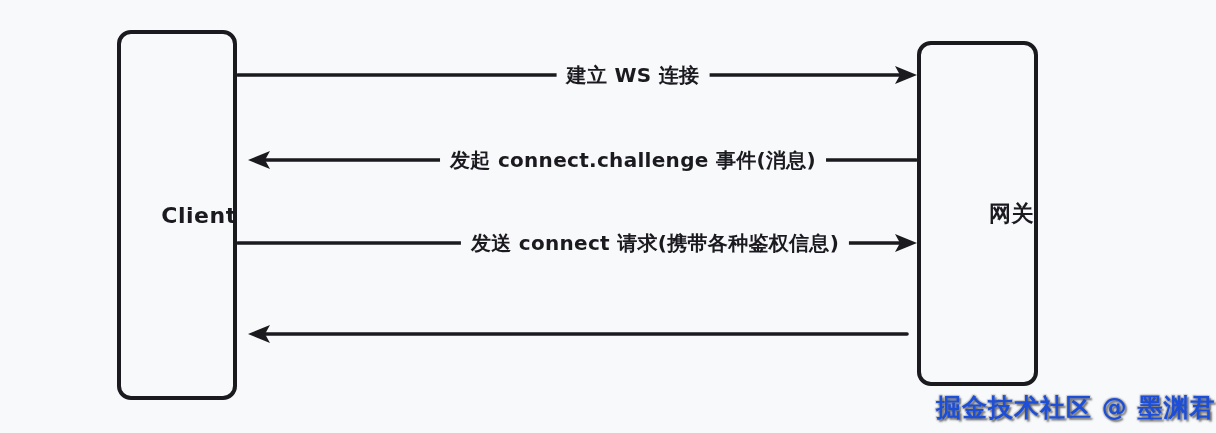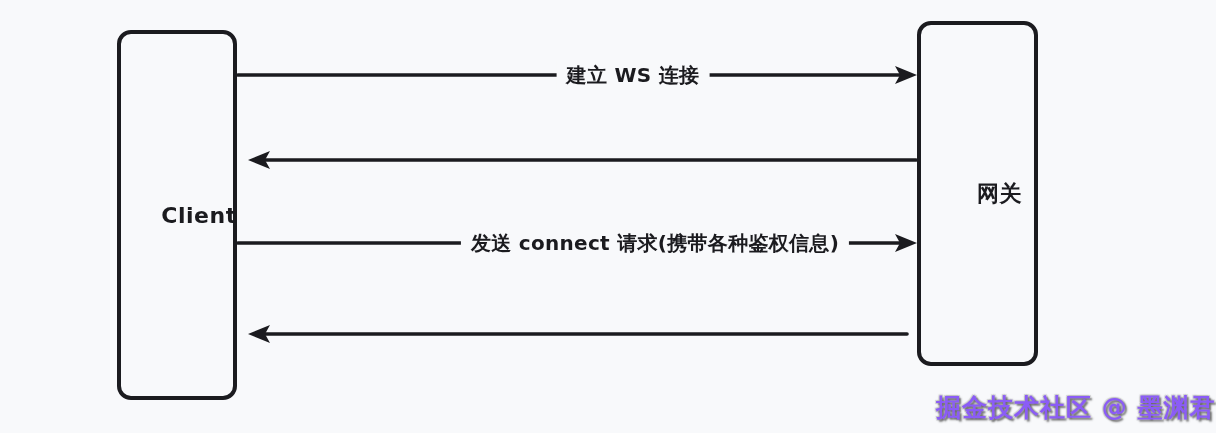--- a/index.html
+++ b/index.html
@@ -24,21 +24,21 @@
     justify-content: center;
     padding-left: 44px;
   }
   .actor-box .actor-label {
     font-size: 22px;
     font-weight: 600;
     letter-spacing: 0.5px;
     white-space: nowrap;
   }
   .actor-client  { left: 117px; top: 30px; width: 120px; height: 370px; }
-  .actor-gateway { left: 917px; top: 21px; width: 121px; height: 345px; }
+  .actor-gateway { left: 917px; top: 41px; width: 121px; height: 345px; justify-content: flex-end; }
 
   .message {
     position: absolute;
     left: 237px;
     width: 792px;
     height: 44px;
   }
   .message svg { position: absolute; left: 0; top: 0; }
   .msg-1 { top: 53px; }
   .msg-2 { top: 138px; }
@@ -58,21 +58,21 @@
   }
 
   .watermark {
     position: absolute;
     left: 936px;
     top: 391px;
     font-size: 25px;
     font-weight: 700;
     letter-spacing: 1px;
     white-space: nowrap;
-    color: #8b5cf6;
+    color: #1d4ed8;
     text-shadow:
       2px 2px 2px rgba(90,90,90,0.85),
       -1px -1px 1px rgba(175,175,175,0.55),
       1px -1px 1px rgba(160,160,160,0.45),
       -1px 1px 1px rgba(160,160,160,0.45);
   }
 </style>
 </head>
 <body>
 
@@ -91,20 +91,21 @@
       <path d="M 680 22 L 658 13 L 663 22 L 658 31 Z" fill="#1b1b1f"></path>
     </svg>
     <span class="msg-label">建立 WS 连接</span>
   </div>
 
   <div class="message msg-2">
     <svg width="680" height="44" viewBox="0 0 680 44">
       <line x1="679" y1="22" x2="25" y2="22" stroke="#1b1b1f" stroke-width="3.6" stroke-linecap="round"></line>
       <path d="M 11 22 L 33 13 L 28 22 L 33 31 Z" fill="#1b1b1f"></path>
     </svg>
+    <span class="msg-label">发起 connect.challenge 事件(消息)</span>
   </div>
 
   <div class="message msg-3">
     <svg width="680" height="44" viewBox="0 0 680 44">
       <line x1="1" y1="22" x2="666" y2="22" stroke="#1b1b1f" stroke-width="3.6" stroke-linecap="round"></line>
       <path d="M 680 22 L 658 13 L 663 22 L 658 31 Z" fill="#1b1b1f"></path>
     </svg>
     <span class="msg-label">发送 connect 请求(携带各种鉴权信息)</span>
   </div>
 

